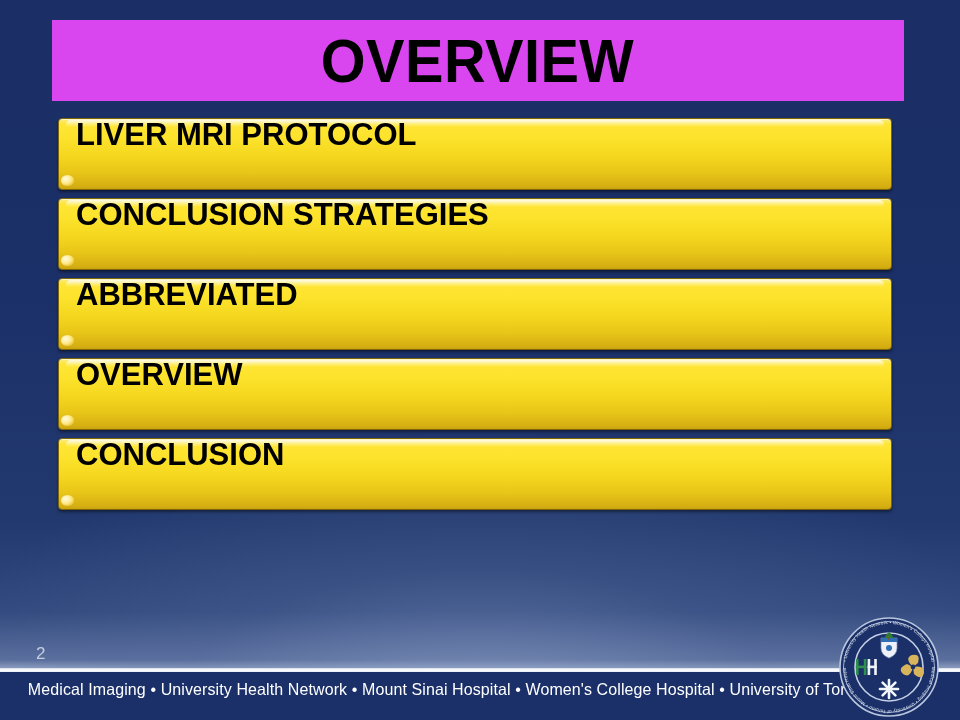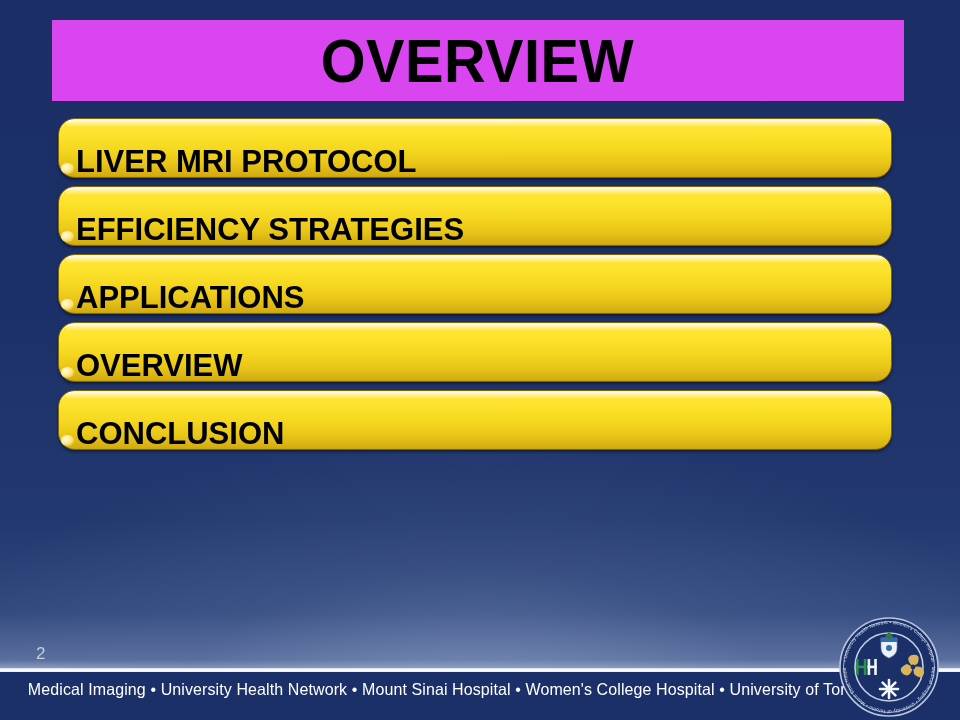--- a/index.html
+++ b/index.html
@@ -83,38 +83,38 @@
 
   
   .bars {
     position: absolute;
     left: 58px;
     top: 118px;
     width: 834px;
   }
   .bar {
     position: relative;
-    height: 60px;
+    height: 72px;
     margin-bottom: 8px;
-    border-radius: 17px;
+    border-radius: 4px;
     background: linear-gradient(to bottom,
       #f7eb84 0%,
       #ffe636 7%,
       #fde32c 26%,
       #f5d71f 52%,
       #e9c618 76%,
       #d4ad12 97%,
       #c9a311 100%);
     box-shadow:
       0 2px 3px rgba(0,0,0,0.45),
       inset 0 1px 0 rgba(255,255,255,0.55);
     border: 1px solid #7e6608;
     box-sizing: border-box;
     display: flex;
-    align-items: flex-end;
+    align-items: flex-start;
     overflow: visible;
   }
   .bar:last-child { margin-bottom: 16px; }
 
   
   .bar::before {
     content: "";
     position: absolute;
     left: 7px; right: 7px; top: 1px;
     height: 7px;
@@ -196,26 +196,26 @@
     <div class="title-text">OVERVIEW</div>
   </div>
 
   <div class="bars">
 
     <div class="bar">
       <span class="bar-label">LIVER MRI PROTOCOL</span>
     </div>
 
     <div class="bar">
-      <span class="bar-label">EFFICIENCY STRATEGIES</span>
-    </div>
-
-
-    <div class="bar">
-      <span class="bar-label">APPLICATIONS</span>
+      <span class="bar-label">CONCLUSION STRATEGIES</span>
+    </div>
+
+
+    <div class="bar">
+      <span class="bar-label">ABBREVIATED</span>
     </div>
 
     <div class="bar">
       <span class="bar-label">OVERVIEW</span>
     </div>
 
     <div class="bar">
       <span class="bar-label">CONCLUSION</span>
     </div>
 

